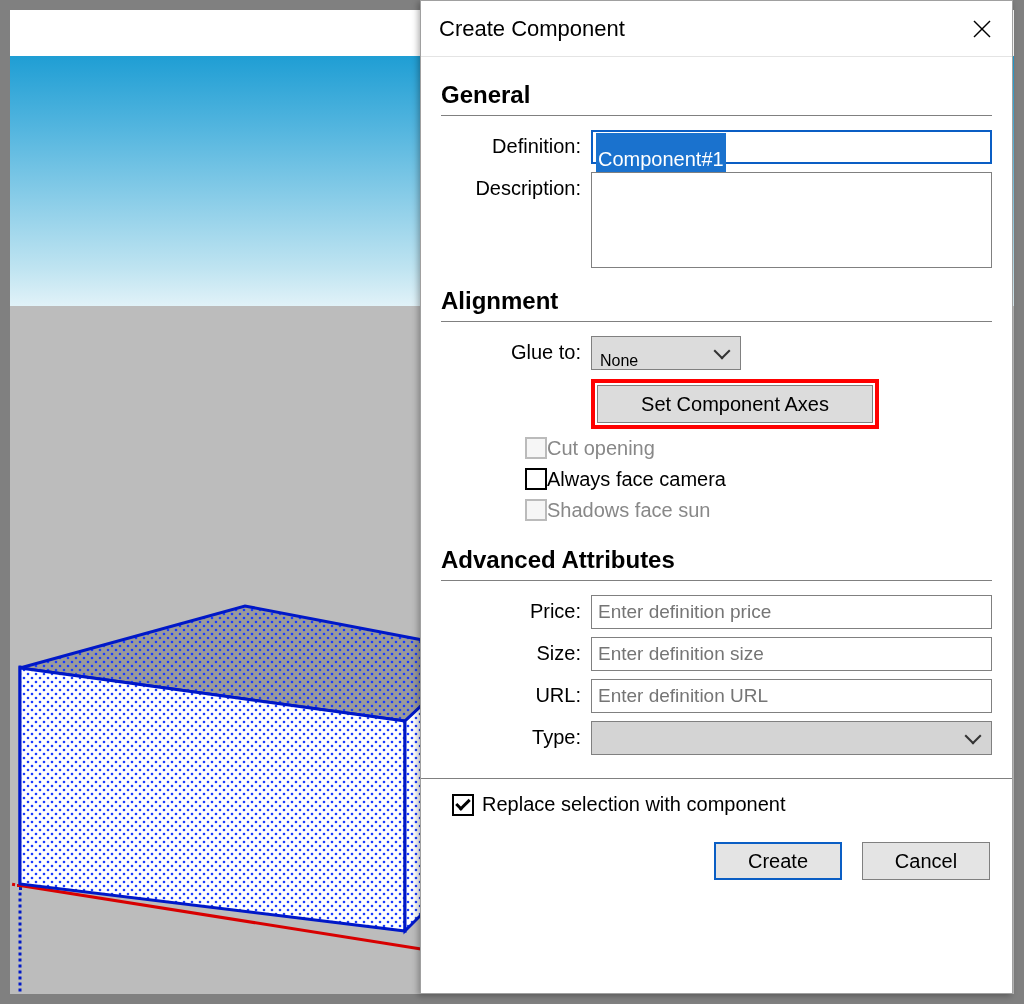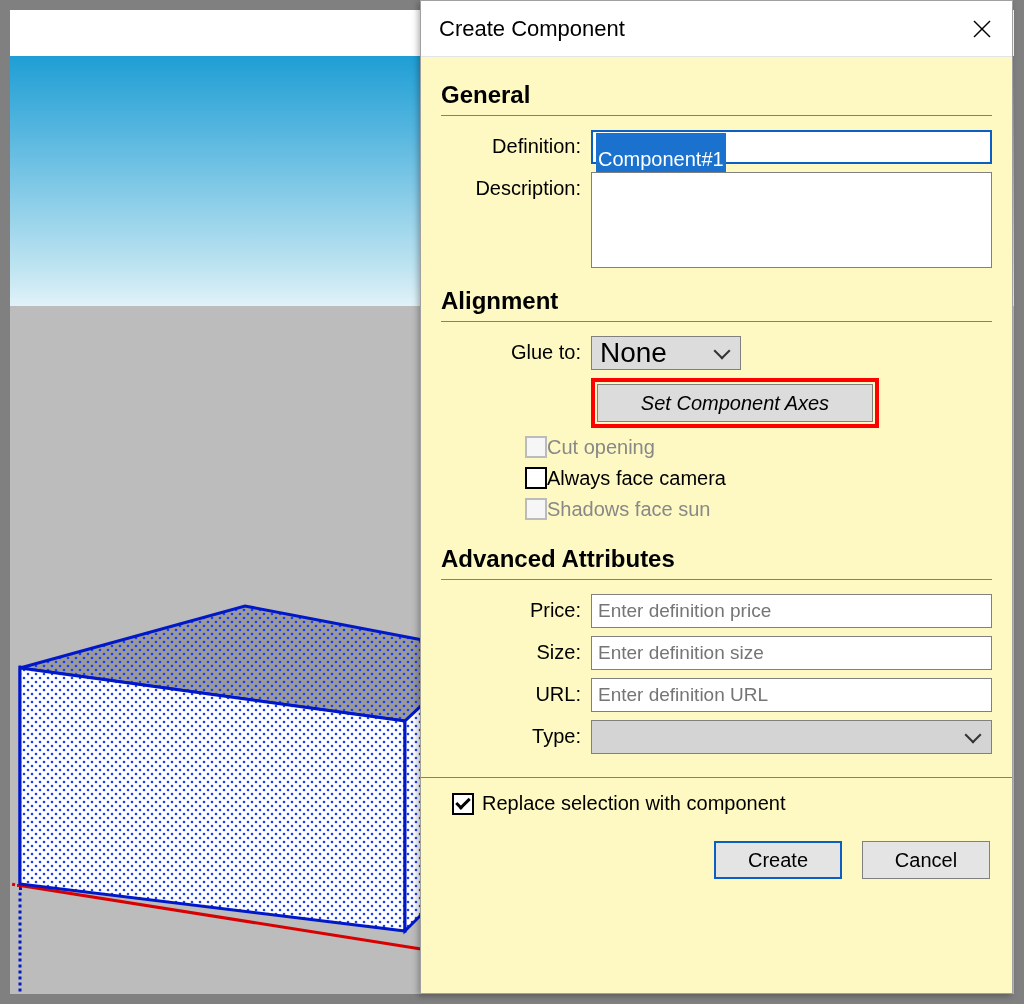--- a/index.html
+++ b/index.html
@@ -83,21 +83,21 @@
     left: 0; top: 0;
     width: 1004px; height: 938px;
     pointer-events: none;
   }
 
   
   .dialog {
     position: absolute;
     left: 420px; top: 0px;
     width: 593px; height: 994px;
-    background: #fef9c3;
+    background: #ffffff;
     border: 1px solid #a0a0a0;
     box-shadow: -2px 2px 6px rgba(0,0,0,0.3);
   }
   .dlg-titlebar {
     height: 56px;
     background: #ffffff;
     border-bottom: 1px solid #e4e4e4;
     display: flex;
     align-items: center;
     justify-content: space-between;
@@ -172,22 +172,22 @@
   .select-wrap {
     display: inline-block;
     height: 34px;
     border: 1px solid #808080;
     background: #dcdcdc;
     position: relative;
   }
   .select-wrap.small { width: 150px; }
   .select-wrap.full { width: 100%; background: #d4d4d4; }
   .select-label {
-    padding: 4px 30px 4px 8px;
-    font-size: 28px;
+    padding: 12px 30px 4px 8px;
+    font-size: 16px;
     color: #000;
     line-height: 24px;
     border-radius: 16px;
   }
   .select-chev {
     position: absolute; right: 8px; top: 7px;
     width: 16px; height: 16px;
   }
   .select-chev::before {
     content:""; display:block;
@@ -204,21 +204,20 @@
     width: 288px;
     margin-left: 0;
   }
   button.grey-btn {
     width: 100%;
     height: 38px;
     background: #dcdcdc;
     border: 1px solid #808080;
     font-size: 20px;
     cursor: pointer;
-    font-style: italic;
   }
 
   .chk-row {
     display: flex;
     align-items: flex-start;
     margin-left: 84px;
     margin-bottom: 8px;
     gap: 0;
   }
   .chkbox {

